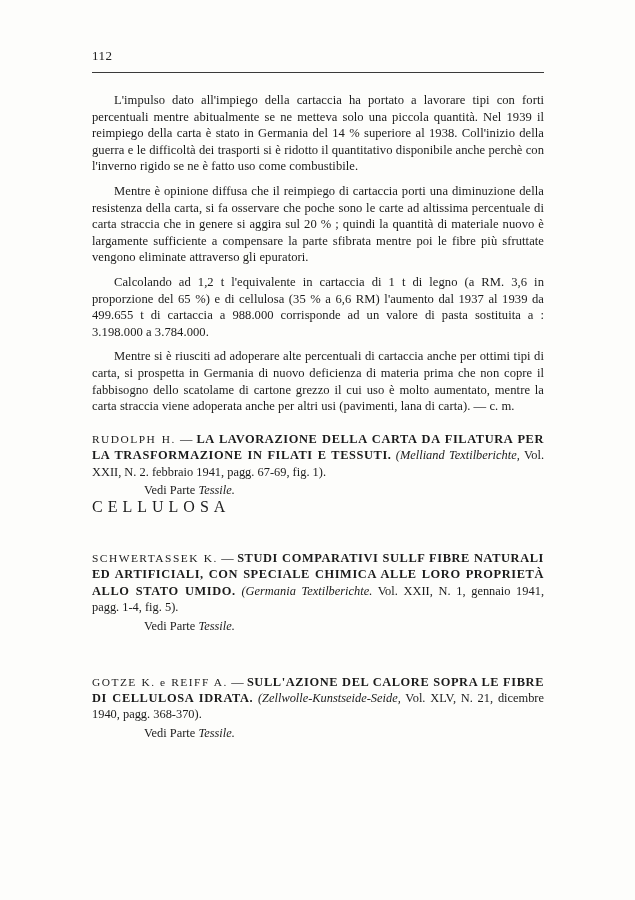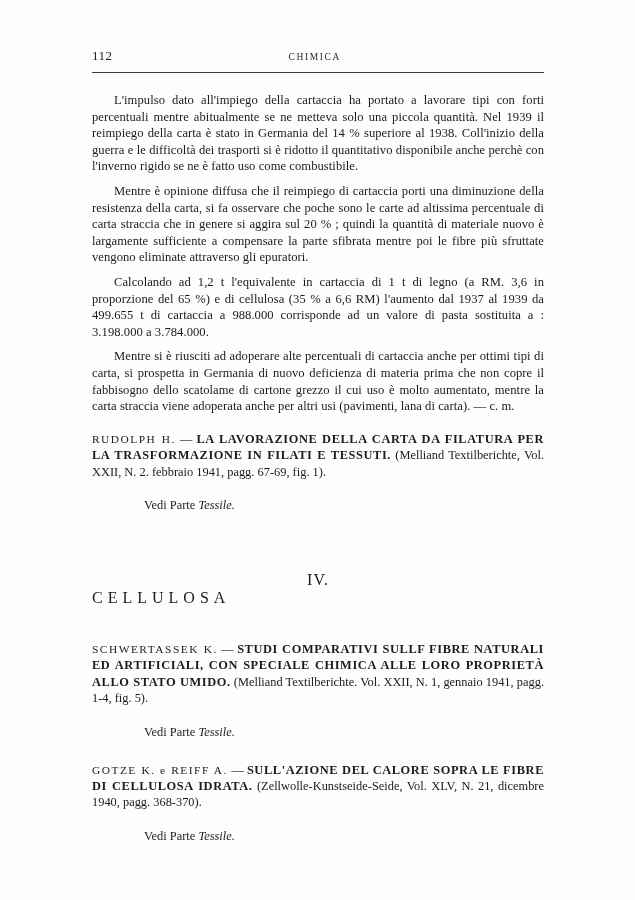--- a/index.html
+++ b/index.html
@@ -78,84 +78,83 @@
   }
   .entry .author {
     letter-spacing: 1.5px;
     font-size: 11.4px;
   }
   .entry .title {
     font-weight: bold;
     letter-spacing: 0.6px;
   }
   .entry .src {
+    font-style: italic;
   }
   .seealso {
     margin-left: 52px;
-    margin-top: 18px;
+    margin-top: 3px;
     font-size: 12.4px;
   }
   .seealso .ital {
     font-style: italic;
   }
   .section-num {
     margin-top: 58px;
     text-align: center;
     font-size: 16px;
     letter-spacing: 1px;
   }
   .section-title {
     text-align: left;
     font-size: 16px;
     letter-spacing: 5px;
   }
   .entries-block {
     margin-top: 34px;
   }
   .entry-gap {
-    margin-top: 22px;
+    margin-top: 40px;
   }
   .dash {
     letter-spacing: 0;
   }
 </style>
 </head>
 <body>
 
 <div class="page">
 
   <div class="header-row">
     <span class="folio">112</span>
-    <span class="running-head">CHIMICA</span>
   </div>
   <div class="header-rule"></div>
 
   <div class="body">
 
     <p class="para">L'impulso dato all'impiego della cartaccia ha portato a lavorare tipi con forti percentuali mentre abitualmente se ne metteva solo una piccola quantità. Nel 1939 il reimpiego della carta è stato in Germania del 14 % superiore al 1938. Coll'inizio della guerra e le difficoltà dei trasporti si è ridotto il quantitativo disponibile anche perchè con l'inverno rigido se ne è fatto uso come combustibile.</p>
     <p class="para">Mentre è opinione diffusa che il reimpiego di cartaccia porti una diminuzione della resistenza della carta, si fa osservare che poche sono le carte ad altissima percentuale di carta straccia che in genere si aggira sul 20 % ; quindi la quantità di materiale nuovo è largamente sufficiente a compensare la parte sfibrata mentre poi le fibre più sfruttate vengono eliminate attraverso gli epuratori.</p>
     <p class="para">Calcolando ad 1,2 t l'equivalente in cartaccia di 1 t di legno (a RM. 3,6 in proporzione del 65 %) e di cellulosa (35 % a 6,6 RM) l'aumento dal 1937 al 1939 da 499.655 t di cartaccia a 988.000 corrisponde ad un valore di pasta sostituita a : 3.198.000 a 3.784.000.</p>
     <p class="para">Mentre si è riusciti ad adoperare alte percentuali di cartaccia anche per ottimi tipi di carta, si prospetta in Germania di nuovo deficienza di materia prima che non copre il fabbisogno dello scatolame di cartone grezzo il cui uso è molto aumentato, mentre la carta straccia viene adoperata anche per altri usi (pavimenti, lana di carta). — c. m.</p>
 
     <div class="entry">
       <span class="author">RUDOLPH H.</span><span class="dash"> — </span><span class="title">LA LAVORAZIONE DELLA CARTA DA FILATURA PER LA TRASFORMAZIONE IN FILATI E TESSUTI.</span>
       <span class="src">(Melliand Textilberichte,</span><span> Vol. XXII, N. 2. febbraio 1941, pagg. 67-69, fig. 1).</span>
     </div>
     <div class="seealso">
       <span>Vedi Parte </span><span class="ital">Tessile.</span>
     </div>
 
-    <div class="section-num">IV.</div>
     <div class="section-title">CELLULOSA</div>
 
     <div class="entries-block">
 
       <div class="entry">
         <span class="author">SCHWERTASSEK K.</span><span class="dash"> — </span><span class="title">STUDI COMPARATIVI SULLF FIBRE NATURALI ED ARTIFICIALI, CON SPECIALE CHIMICA ALLE LORO PROPRIETÀ ALLO STATO UMIDO.</span>
-        <span class="src">(Melliand Textilberichte.</span><span> Vol. XXII, N. 1, gennaio 1941, pagg. 1-4, fig. 5).</span>
+        <span class="src">(Germania Textilberichte.</span><span> Vol. XXII, N. 1, gennaio 1941, pagg. 1-4, fig. 5).</span>
       </div>
       <div class="seealso">
         <span>Vedi Parte </span><span class="ital">Tessile.</span>
       </div>
 
       <div class="entry entry-gap">
         <span class="author">GOTZE K. e REIFF A.</span><span class="dash"> — </span><span class="title">SULL'AZIONE DEL CALORE SOPRA LE FIBRE DI CELLULOSA IDRATA.</span>
         <span class="src">(Zellwolle-Kunstseide-Seide,</span><span> Vol. XLV, N. 21, dicembre 1940, pagg. 368-370).</span>
       </div>
       <div class="seealso">

